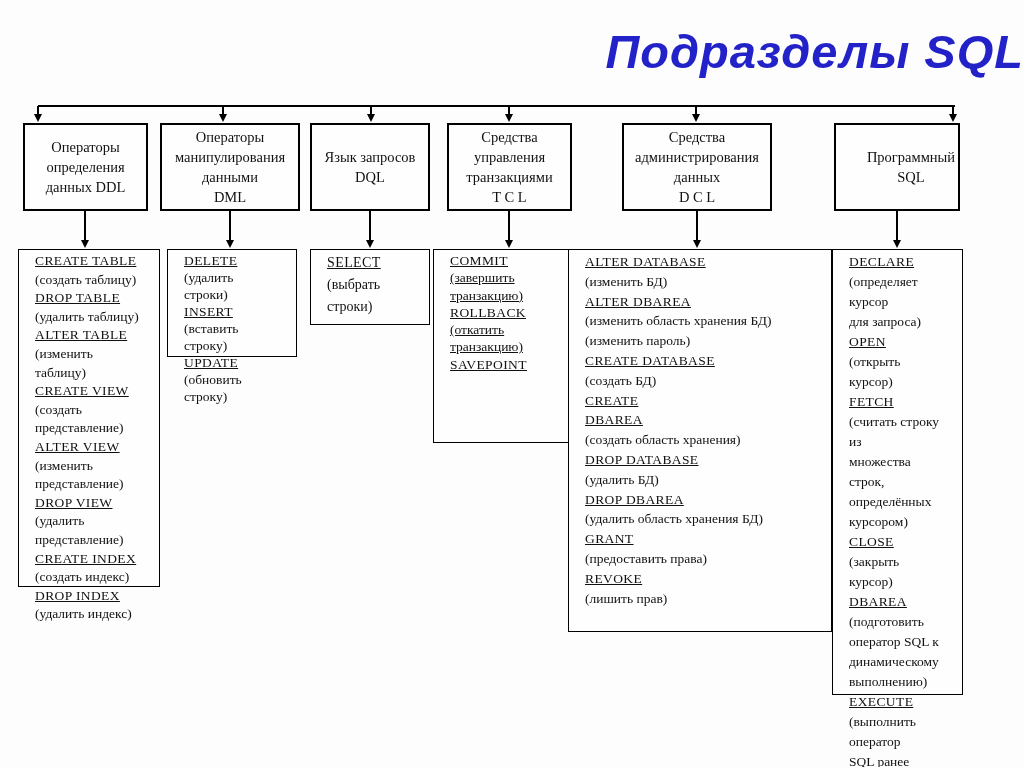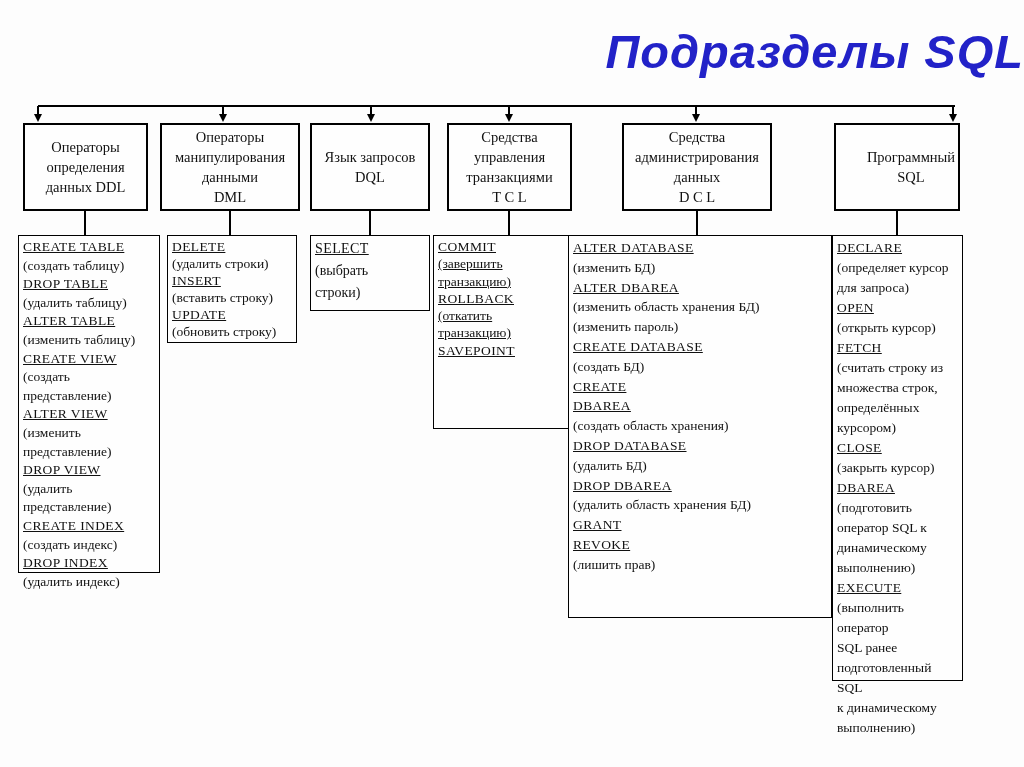--- a/index.html
+++ b/index.html
@@ -33,24 +33,24 @@
     color:#111;
   }
   .hb1{left:23px;width:125px;}
   .hb2{left:160px;width:140px;}
   .hb3{left:310px;width:120px;}
   .hb4{left:447px;width:125px;}
   .hb5{left:622px;width:150px;}
   .hb6{left:834px;width:126px;padding-left:28px;}
 
   .dbox{
-    position:absolute;top:235px;
+    position:absolute;top:249px;
     border:1.5px solid #000;background:#fefefe;
     box-sizing:border-box;
-    padding:2px 4px;
+    padding:2px 16px;
     font-size:13.5px;
     color:#111;
   }
   .db1{left:18px; width:142px;height:338px;line-height:18.6px;}
   .db2{left:167px;width:130px;height:108px;line-height:17px;}
   .db3{left:310px;width:120px;height:76px; line-height:22px;font-size:14px;}
   .db4{left:433px;width:147px;height:194px;line-height:17.3px;text-decoration:underline;}
   .db5{left:568px;width:264px;height:383px;line-height:19.8px;}
   .db6{left:820px;width:131px;height:446px;line-height:20px;margin-left:12px;}
 
@@ -210,20 +210,21 @@
       <div class="cmd">CREATE DATABASE</div>
       <div class="desc">(создать БД)</div>
       <div class="cmd">CREATE
 DBAREA</div>
       <div class="desc">(создать область хранения)</div>
       <div class="cmd">DROP DATABASE</div>
       <div class="desc">(удалить БД)</div>
       <div class="cmd">DROP DBAREA</div>
       <div class="desc">(удалить область хранения БД)</div>
       <div class="cmd">GRANT</div>
+      <div class="desc">(предоставить права)</div>
       <div class="cmd">REVOKE</div>
       <div class="desc">(лишить прав)</div>
     </div>
   <div class="dbox db6">
       <div class="cmd">DECLARE</div>
       <div class="desc">(определяет курсор
 для запроса)</div>
       <div class="cmd">OPEN</div>
       <div class="desc">(открыть курсор)</div>
       <div class="cmd">FETCH</div>

